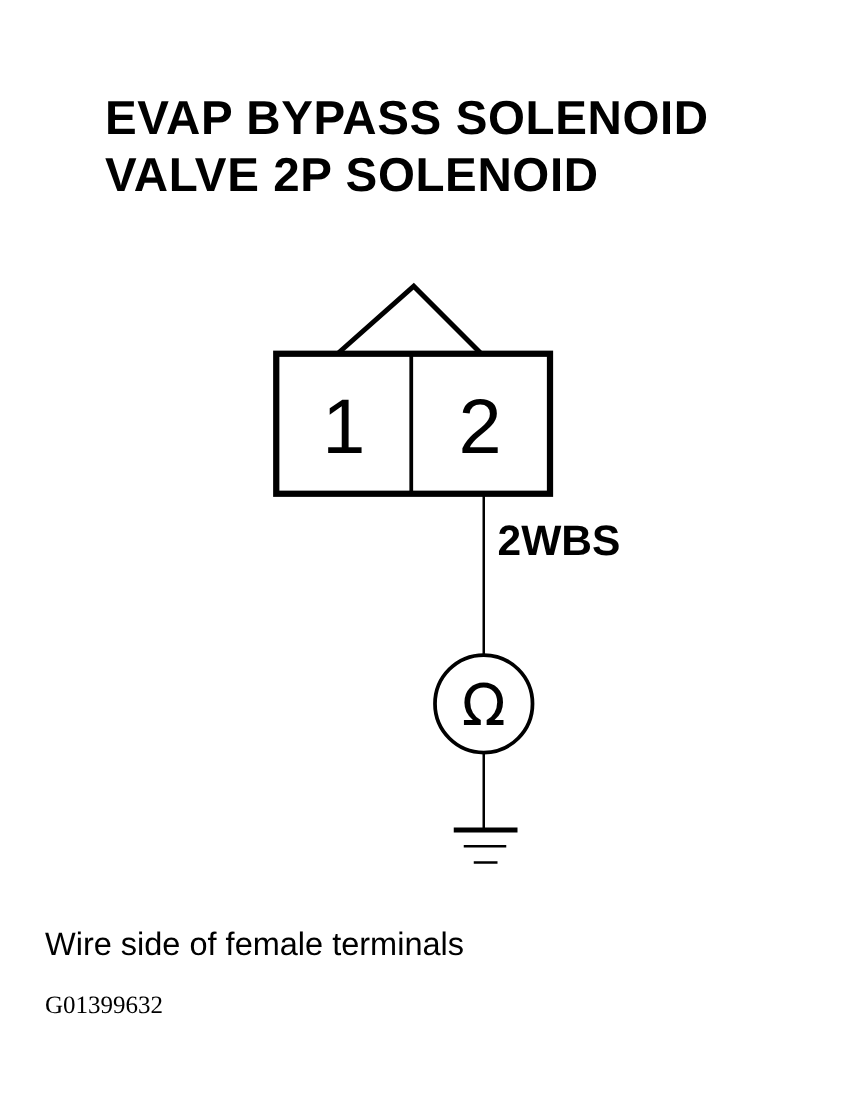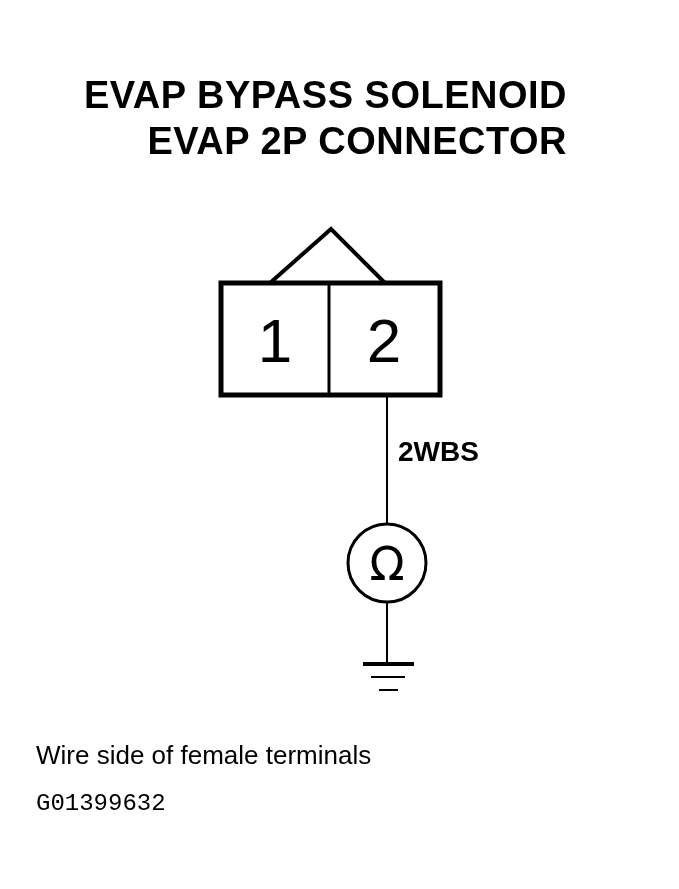--- a/index.html
+++ b/index.html
@@ -1,30 +1,30 @@
 <!DOCTYPE html>
 <html><head>
   <meta charset="utf-8">
   <style>
     html, body { margin: 0; padding: 0; background: #ffffff; }
     body { width: 679px; height: 889px; position: relative; overflow: hidden; font-family: "Liberation Sans", sans-serif; color: #000; }
-    .title { position: absolute; left: 84px; top: 72px; font-family: "Liberation Sans", sans-serif; font-weight: bold; font-size: 38px; line-height: 46px; letter-spacing: 0.5px; text-align: right; }
-    .wire-label { position: absolute; left: 398px; top: 412px; font-family: "Liberation Sans", sans-serif; font-weight: bold; font-size: 28px; line-height: 42px; margin-top: 19px; }
+    .title { position: absolute; left: 84px; top: 72px; font-family: "Liberation Sans", sans-serif; font-weight: bold; font-size: 38px; line-height: 46px; letter-spacing: 0.5px; }
+    .wire-label { position: absolute; left: 398px; top: 412px; font-family: "Liberation Sans", sans-serif; font-weight: bold; font-size: 34px; line-height: 42px; }
     .caption { position: absolute; left: 36px; top: 733px; font-family: "Liberation Sans", sans-serif; font-size: 26px; line-height: 44px; }
-    .figid { position: absolute; left: 36px; top: 792px; font-family: Liberation Mono, monospace; font-size: 24px; line-height: 24px; }
+    .figid { position: absolute; left: 36px; top: 792px; font-family: Liberation Serif, serif; font-size: 20px; line-height: 24px; }
     svg { position: absolute; left: 0; top: 0; }
     .pin { font-family: "Liberation Sans", sans-serif; font-size: 62px; font-weight: normal; }
     .omega { font-family: "DejaVu Sans", sans-serif; font-size: 46px; }
   </style>
 </head>
 <body>
 
 <div class="title">
   <div>EVAP BYPASS SOLENOID</div>
-  <div>EVAP 2P CONNECTOR</div>
+  <div>VALVE 2P SOLENOID</div>
 </div>
 
 <svg width="679" height="889" viewBox="0 0 679 889">
 
   <polyline points="270,283 331,229 385,283" fill="none" stroke="#000" stroke-width="4"></polyline>
 
   <rect x="221" y="283" width="219" height="112" fill="none" stroke="#000" stroke-width="5"></rect>
   <line x1="329" y1="283" x2="329" y2="395" stroke="#000" stroke-width="3"></line>
   <text class="pin" x="275" y="362" text-anchor="middle">1</text>
   <text class="pin" x="384" y="362" text-anchor="middle">2</text>

